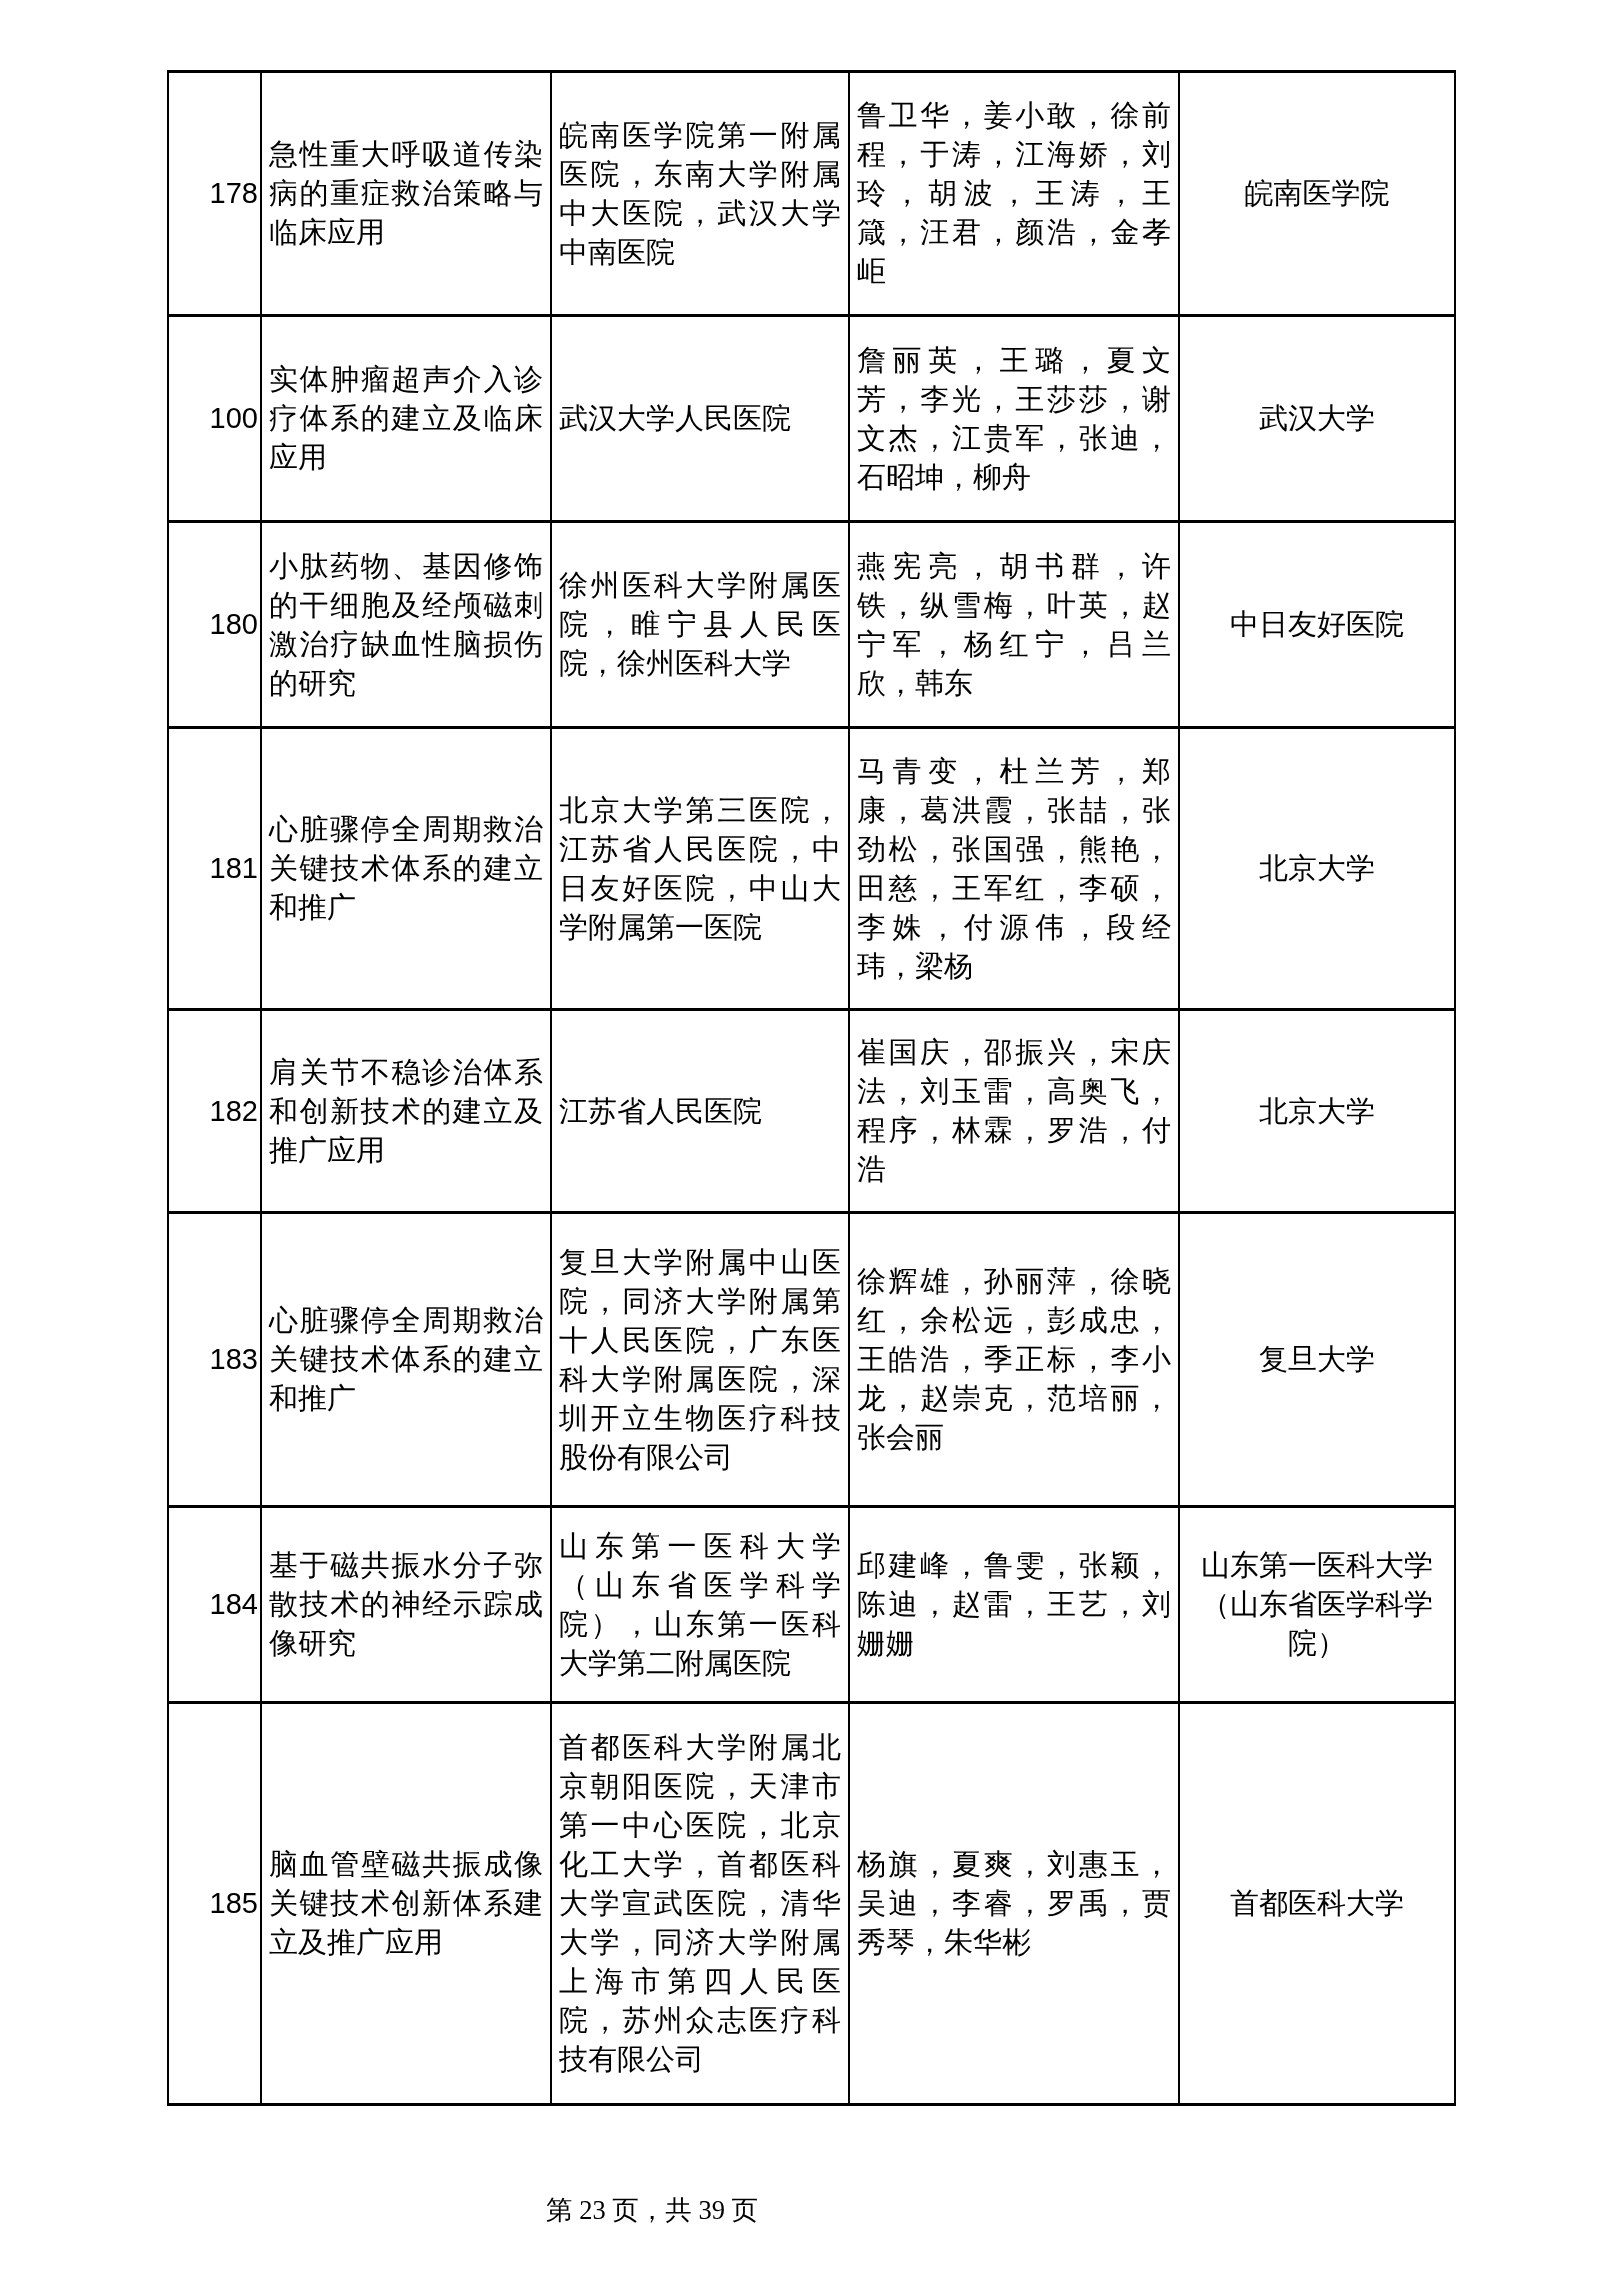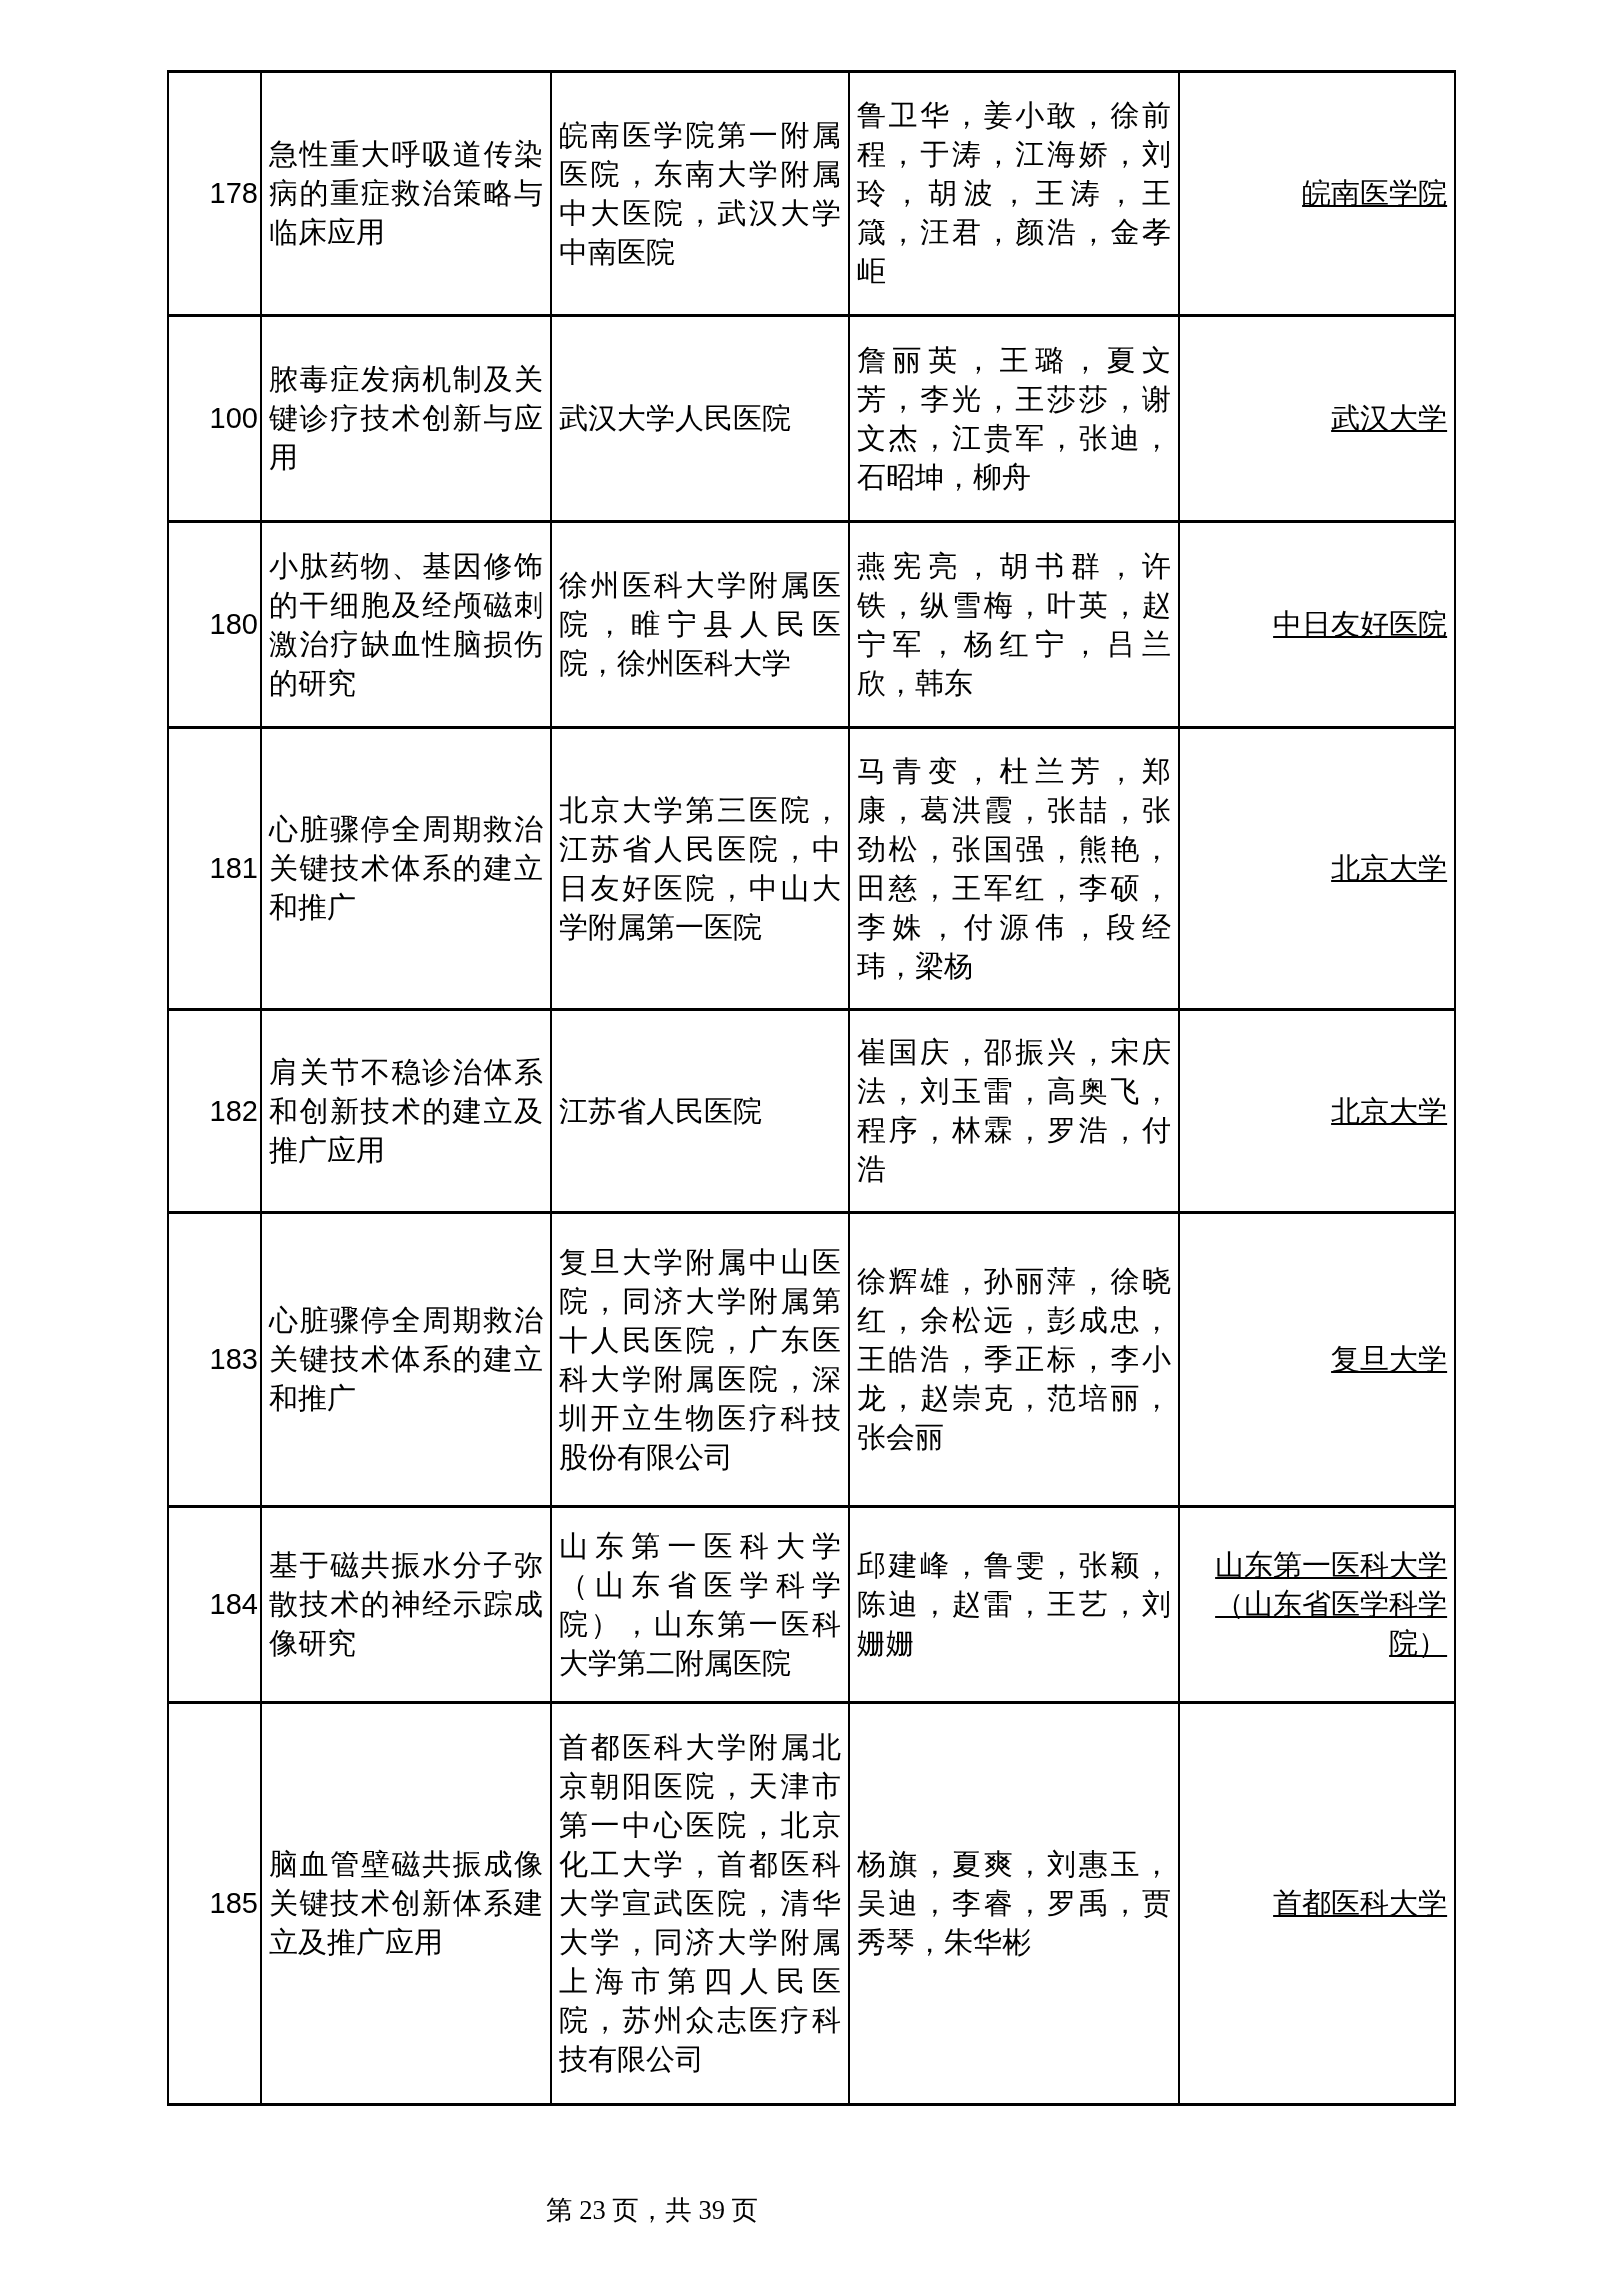--- a/index.html
+++ b/index.html
@@ -36,22 +36,21 @@
   .doc-table td.c-no {
     text-align: right;
     padding: 3.9px 2px;
   }
   .doc-table td.c-title,
   .doc-table td.c-units,
   .doc-table td.c-people {
     text-align: justify;
   }
   .doc-table td.c-org {
-    text-align: right;
-    text-decoration: underline;
+    text-align: center;
   }
   .page-footer {
     position: absolute;
     left: 0;
     top: 2194px;
     width: 1304px;
     text-align: center;
     font-family: "Liberation Serif", "DejaVu Serif", serif;
     font-size: 26.5px;
     line-height: 33px;
@@ -73,21 +72,21 @@
     <tbody>
       <tr style="height:244px">
         <td class="c-no">178</td>
         <td class="c-title">急性重大呼吸道传染病的重症救治策略与临床应用</td>
         <td class="c-units">皖南医学院第一附属医院，东南大学附属中大医院，武汉大学中南医院</td>
         <td class="c-people">鲁卫华，姜小敢，徐前程，于涛，江海娇，刘玲，胡波，王涛，王箴，汪君，颜浩，金孝岠</td>
         <td class="c-org">皖南医学院</td>
       </tr>
       <tr style="height:206px">
         <td class="c-no">100</td>
-        <td class="c-title">脓毒症发病机制及关键诊疗技术创新与应用</td>
+        <td class="c-title">实体肿瘤超声介入诊疗体系的建立及临床应用</td>
         <td class="c-units">武汉大学人民医院</td>
         <td class="c-people">詹丽英，王璐，夏文芳，李光，王莎莎，谢文杰，江贵军，张迪，石昭坤，柳舟</td>
         <td class="c-org">武汉大学</td>
       </tr>
       <tr style="height:206px">
         <td class="c-no">180</td>
         <td class="c-title">小肽药物、基因修饰的干细胞及经颅磁刺激治疗缺血性脑损伤的研究</td>
         <td class="c-units">徐州医科大学附属医院，睢宁县人民医院，徐州医科大学</td>
         <td class="c-people">燕宪亮，胡书群，许铁，纵雪梅，叶英，赵宁军，杨红宁，吕兰欣，韩东</td>
         <td class="c-org">中日友好医院</td>

